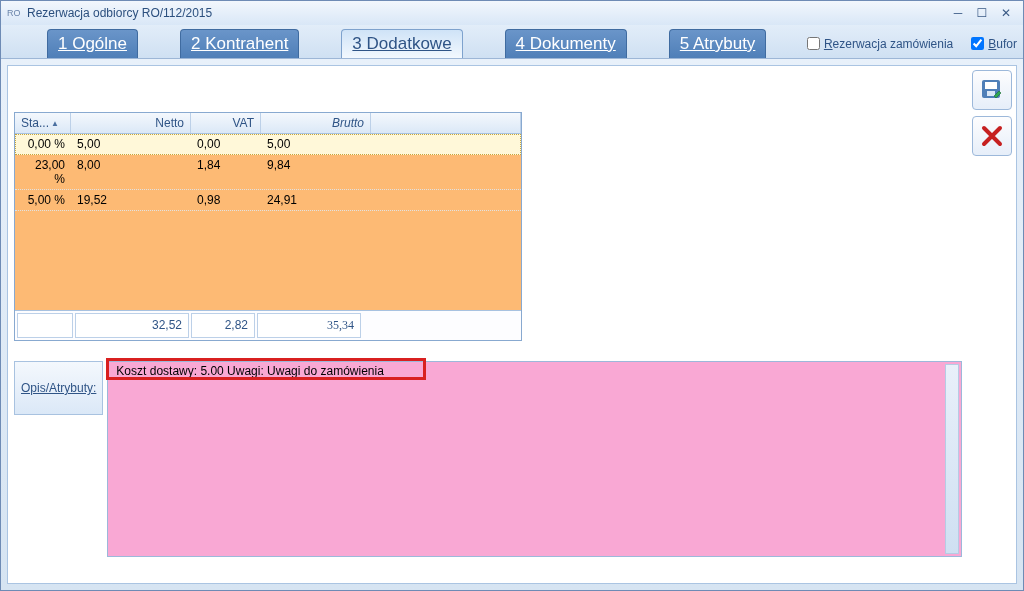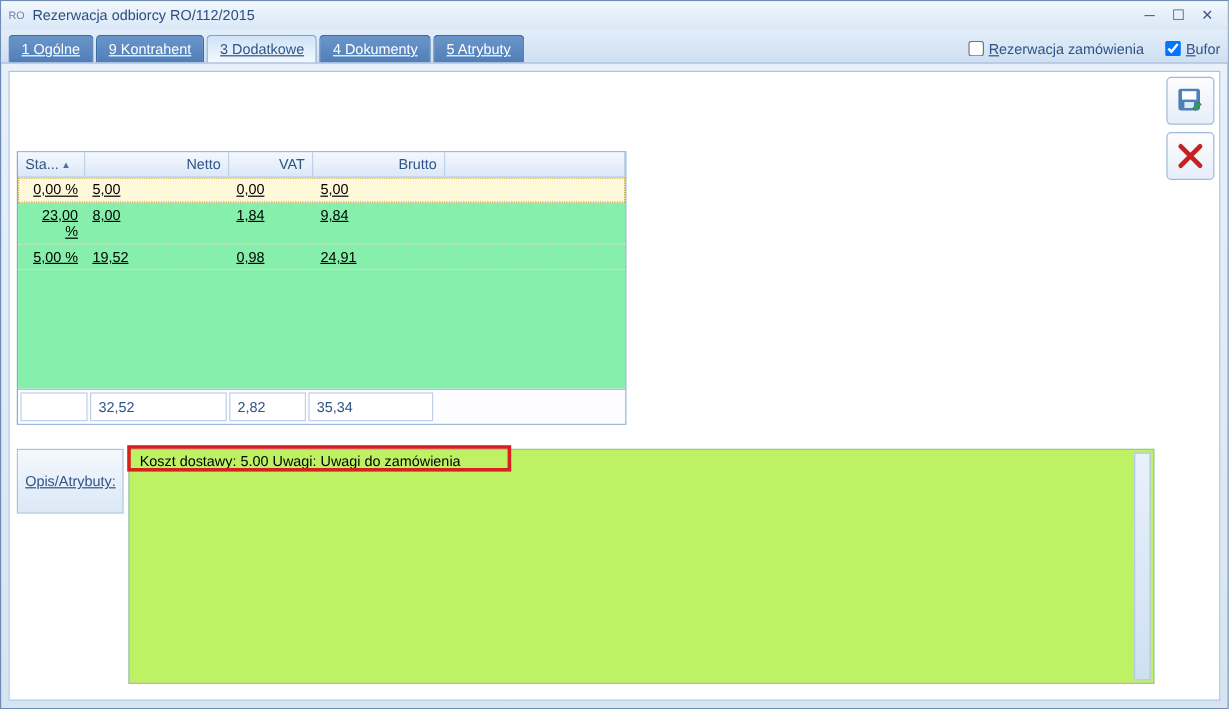--- a/index.html
+++ b/index.html
@@ -34,21 +34,22 @@
   }
   .tab {
     padding: 4px 10px;
     background: linear-gradient(#6a95c9, #4f7fb8);
     color: #fff;
     border: 1px solid #3f6ba0;
     border-bottom: none;
     border-radius: 4px 4px 0 0;
     text-decoration: underline;
     cursor: pointer;
-    font-size: 12px;
+    font-size: 17px;
+    margin-left: 40px;
   }
   .tab.active {
     background: linear-gradient(#cfe3f7, #f2f8fe);
     color: #2f5486;
     text-decoration: underline;
     border-color: #7ea2cd;
   }
   .tabbar .spacer { flex:1; }
   .tabbar .chk { display:inline-flex; align-items:center; margin-left:12px; color:#2f5486; cursor:pointer; }
   .tabbar .chk input { margin-right:4px; }
@@ -66,65 +67,65 @@
     padding:4px;
   }
   .sbtn {
     width:40px; height:40px;
     border:1px solid #9cb8da;
     border-radius:4px;
     background:linear-gradient(#fdfdfe,#e6eef9);
     display:flex; align-items:center; justify-content:center;
     cursor:pointer;
   }
-  .content-inner { position:absolute; left:0; top:0; right:48px; bottom:0; padding:4px 6px;margin-top:20px; }
+  .content-inner { position:absolute; left:0; top:0; right:48px; bottom:0; padding:4px 6px; }
   .grid {
     width:508px;
     border:1px solid #88a9d0;
     margin-top:42px;
   }
   .ghead { display:flex; background:linear-gradient(#f4f8fd,#dbe8f7); border-bottom:1px solid #a8c2e0; }
   .ghead .gh {
     padding:3px 6px; color:#2f5486;
     border-right:1px solid #bcd0e8;
     text-align:right;
   }
   .gh-sta { width:56px; text-align:left; display:flex; align-items:center; gap:2px;}
   .gh-net { width:120px; }
   .gh-vat { width:70px; }
-  .gh-bru { width:110px; }
+  .gh-bru { width:110px;font-style:italic; }
   .gh-rest { flex:1; border-right:none; }
-  .gbody { height:176px; overflow:auto; background:#86efac;text-decoration:underline; }
+  .gbody { height:176px; overflow:auto; background:#fdba74; }
   .grow { display:flex; border-bottom:1px dotted #e2e2e2; }
   .grow.selected { background:#fff8d9; outline:1px dotted #c7a63e; outline-offset:-1px; }
   .gc { padding:3px 6px; }
   .gc-sta { width:56px; text-align:right; }
   .gc-net { width:120px; }
   .gc-vat { width:70px; }
   .gc-bru { width:110px; }
   .gfoot { display:flex; background:#fdfdff; border-top:1px solid #a8c2e0; }
   .gfoot .fc {
-    padding:4px 6px; color:#2f5486;
+    padding:4px 6px; text-align:right; color:#2f5486;
     border:1px solid #bcd0e8; margin:2px 0 2px 2px; background:#fff;
   }
   .fc-sta { width:56px; background:transparent; border:none;}
   .fc-net { width:114px; }
   .fc-vat { width:64px; }
-  .fc-bru { width:104px; }
+  .fc-bru { width:104px;font-family:Liberation Serif, serif; }
 
   .opis-row { display:flex; align-items:flex-start; margin-top:20px; }
   .opis-label {
     color:#2f5486; text-decoration:underline;
     padding-top:2px; margin-right:4px;
     background:linear-gradient(#f4f8fd,#dbe8f7);
     border:1px solid #a8c2e0; padding:19px 6px;
   }
   .opis-area {
     flex:1; height:196px; position:relative;
-    border:1px solid #9cb8da; background:#bef264;
+    border:1px solid #9cb8da; background:#f9a8d4;
   }
   .opis-text {
     position:absolute; left:4px; top:2px;
     padding:0 4px;
   }
   .highlight-red {
     position:absolute; left:-2px; top:-4px;
     width:320px; height:22px;
     border:3px solid #d92020;
     pointer-events:none;
@@ -144,21 +145,21 @@
   <div class="titlebar">
     <span class="app-ico">RO</span>
     <span class="title">Rezerwacja odbiorcy RO/112/2015</span>
     <span class="wbtn">─</span>
     <span class="wbtn">☐</span>
     <span class="wbtn">✕</span>
   </div>
 
   <div class="tabbar">
     <div class="tab">1 Ogólne</div>
-    <div class="tab">9 Kontrahent</div>
+    <div class="tab">2 Kontrahent</div>
     <div class="tab active">3 Dodatkowe</div>
     <div class="tab">4 Dokumenty</div>
     <div class="tab">5 Atrybuty</div>
     <div class="spacer"></div>
     <label class="chk">
       <input type="checkbox" style="">
       <span class="u">R</span>
         <span>ezerwacja zamówienia</span>
     </label>
     <label class="chk">

